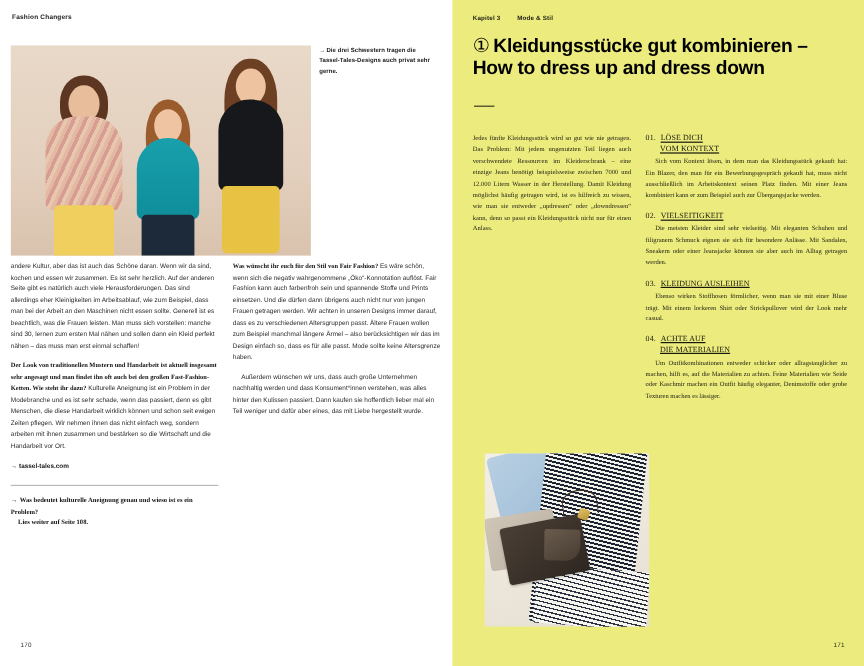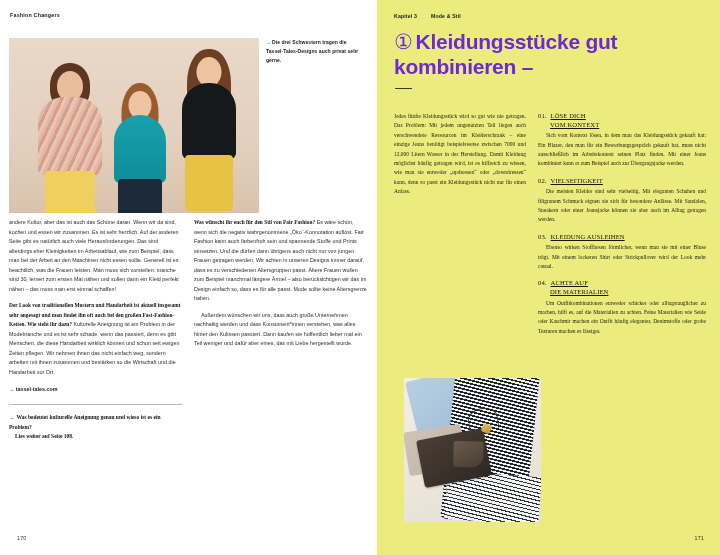--- a/index.html
+++ b/index.html
@@ -149,24 +149,24 @@
     font-size: 5.2px;
     font-weight: bold;
     color: #1c1c14;
     letter-spacing: .15px;
   }
   .running-head-r .sep { display:inline-block; width: 14px; }
   .chapter-title {
     position: absolute;
     left: 17px; top: 30px;
     width: 312px;
-    font-size: 21px;
+    font-size: 16px;
     font-weight: bold;
     line-height: 1.18;
-    color: #6d28d9;
+    color: #000000;
     letter-spacing: -.25px;
   }
   .chapter-title .numglyph {
     display: inline-block;
     margin-right: 3px;
     font-weight: normal;
   }
   .title-rule {
     position: absolute;
     left: 18px; top: 88px;
@@ -342,20 +342,21 @@
   </div>
 
   <div class="page-right">
 
     <div class="running-head-r">
       <span>Kapitel 3</span><span class="sep"></span><span>Mode &amp; Stil</span>
     </div>
 
     <div class="chapter-title">
       <span class="numglyph">①</span><span>Kleidungsstücke gut kombinieren –</span><br>
+      <span>How to dress up and dress down</span>
     </div>
     <div class="title-rule"></div>
 
     <div class="r-cols">
 
       <div class="r-col-left">
         <p class="serif-body">Jedes fünfte Kleidungsstück wird so gut wie nie getragen. Das Problem: Mit jedem ungenutzten Teil liegen auch verschwendete Ressourcen im Kleiderschrank – eine einzige Jeans benötigt beispielsweise zwischen 7000 und 12.000 Litern Wasser in der Herstellung. Damit Kleidung möglichst häufig getragen wird, ist es hilfreich zu wissen, wie man sie entweder „updressen“ oder „downdressen“ kann, denn so passt ein Kleidungsstück nicht nur für einen Anlass.</p>
       </div>
 
       <div class="r-col-right">

